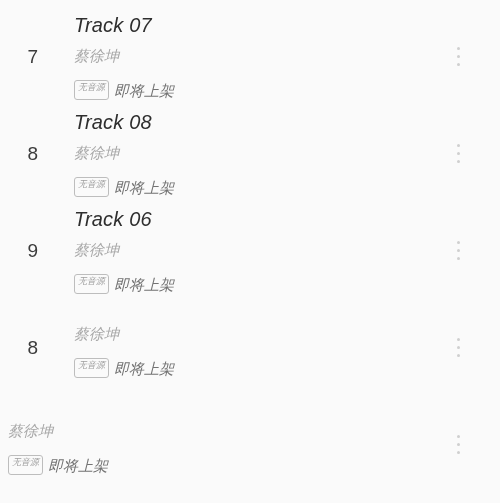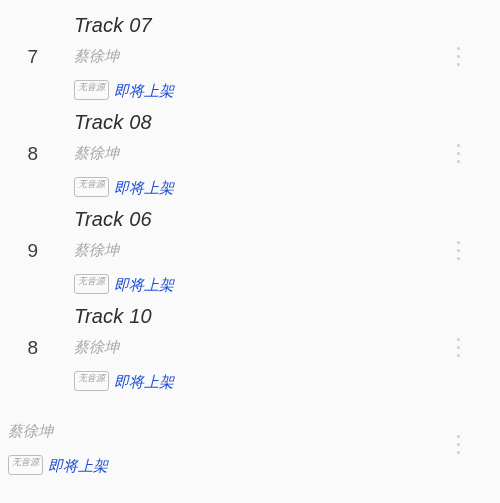--- a/index.html
+++ b/index.html
@@ -85,21 +85,21 @@
     color: #9e9e9e;
     font-size: 9px;
     line-height: 11px;
     padding: 1px 3px;
     margin-right: 5px;
     transform: translateY(-1px);
   }
 
   .status-text {
     font-size: 15px;
-    color: #1d4ed8;
+    color: #737373;
     line-height: 20px;
   }
 
   .track-menu {
     flex: 0 0 46px;
     width: 46px;
     height: 60px;
     display: flex;
     flex-direction: column;
     align-items: center;
@@ -168,21 +168,20 @@
     <div class="track-menu">
       <span class="dot"></span>
       <span class="dot"></span>
       <span class="dot"></span>
     </div>
   </div>
 
   <div class="track-row">
     <div class="track-index">8</div>
     <div class="track-info">
-      <div class="track-title">Track 10</div>
       <div class="track-artist">蔡徐坤</div>
       <div class="track-status-line">
         <span class="status-badge">无音源</span>
         <span class="status-text">即将上架</span>
       </div>
     </div>
     <div class="track-menu">
       <span class="dot"></span>
       <span class="dot"></span>
       <span class="dot"></span>

